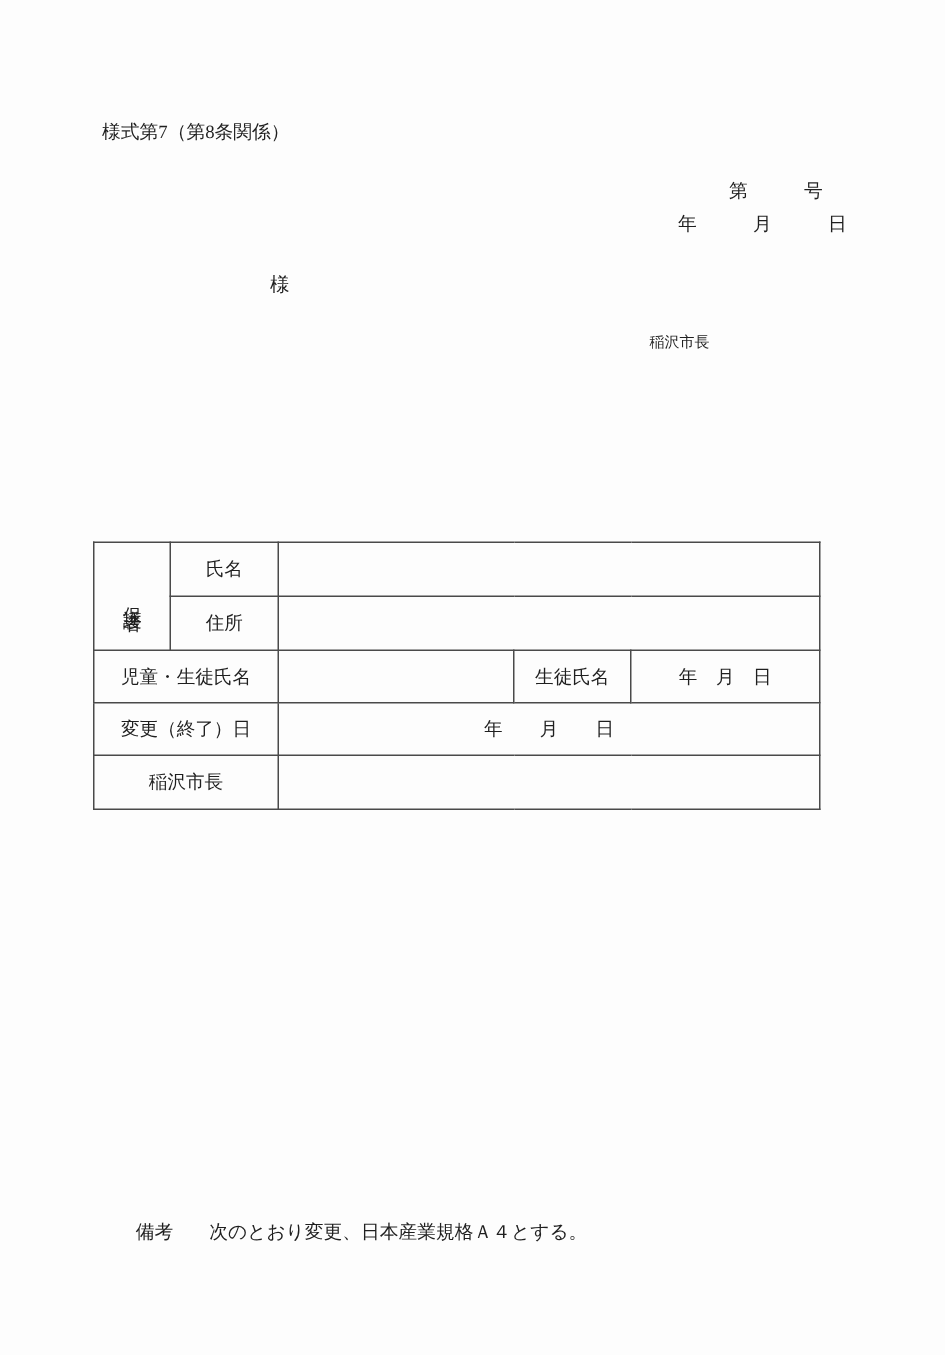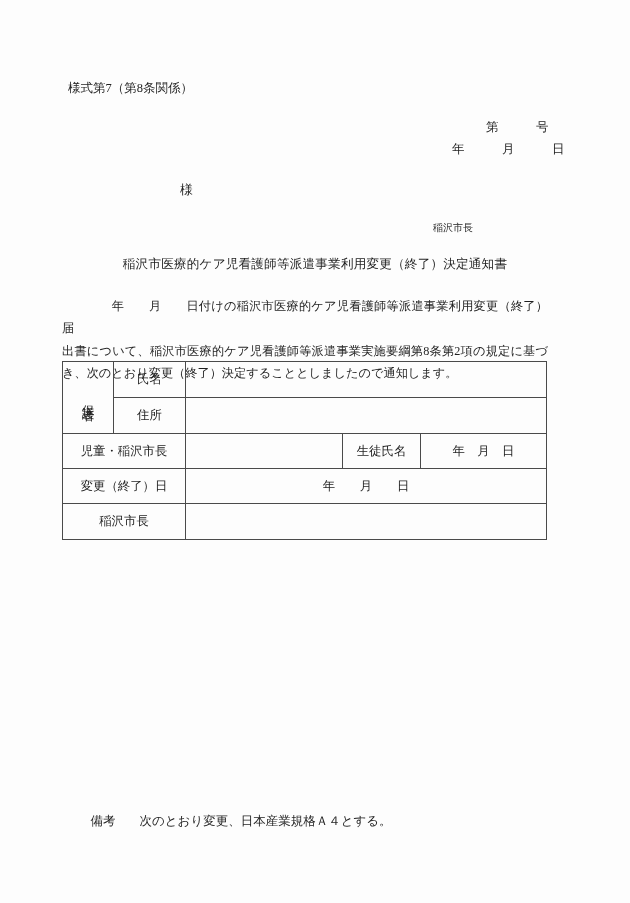--- a/index.html
+++ b/index.html
@@ -80,27 +80,21 @@
 
   <div class="abs form-number">様式第7（第8条関係）</div>
 
   <div class="abs doc-number">第　　　号</div>
   <div class="abs doc-date">年　　　月　　　日</div>
 
   <div class="abs addressee">様</div>
 
   <div class="abs sender">稲沢市長</div>
 
-  <div class="doc-title">稲沢市医療的ケア児看護師等派遣事業利用変更（終了）決定通知書</div>
 
-  <div class="body-text">
-    <div class="line justify">　　　　年　　月　　日付けの稲沢市医療的ケア児看護師等派遣事業利用変更（終了）届</div>
-    <div class="line justify">出書について、稲沢市医療的ケア児看護師等派遣事業実施要綱第8条第2項の規定に基づ</div>
-    <div class="line">き、次のとおり変更（終了）決定することとしましたので通知します。</div>
-  </div>
 
   <table class="form-table">
     <colgroup>
       <col style="width:51px">
       <col style="width:72px">
       <col style="width:157px">
       <col style="width:78px">
       <col style="width:126px">
     </colgroup>
     <tbody>
@@ -109,21 +103,21 @@
           <span>保護者</span>
         </td>
         <td class="lbl">氏名</td>
         <td colspan="3"></td>
       </tr>
       <tr class="r36">
         <td class="lbl">住所</td>
         <td colspan="3"></td>
       </tr>
       <tr class="r35">
-        <td class="lbl" colspan="2">児童・稲沢市長</td>
+        <td class="lbl" colspan="2">児童・生徒氏名</td>
         <td></td>
         <td class="lbl">生徒氏名</td>
         <td class="val-center">年　月　日</td>
       </tr>
       <tr class="r35">
         <td class="lbl" colspan="2">変更（終了）日</td>
         <td class="val-center" colspan="3">年　　月　　日</td>
       </tr>
       <tr class="r36">
         <td class="lbl" colspan="2">稲沢市長</td>

